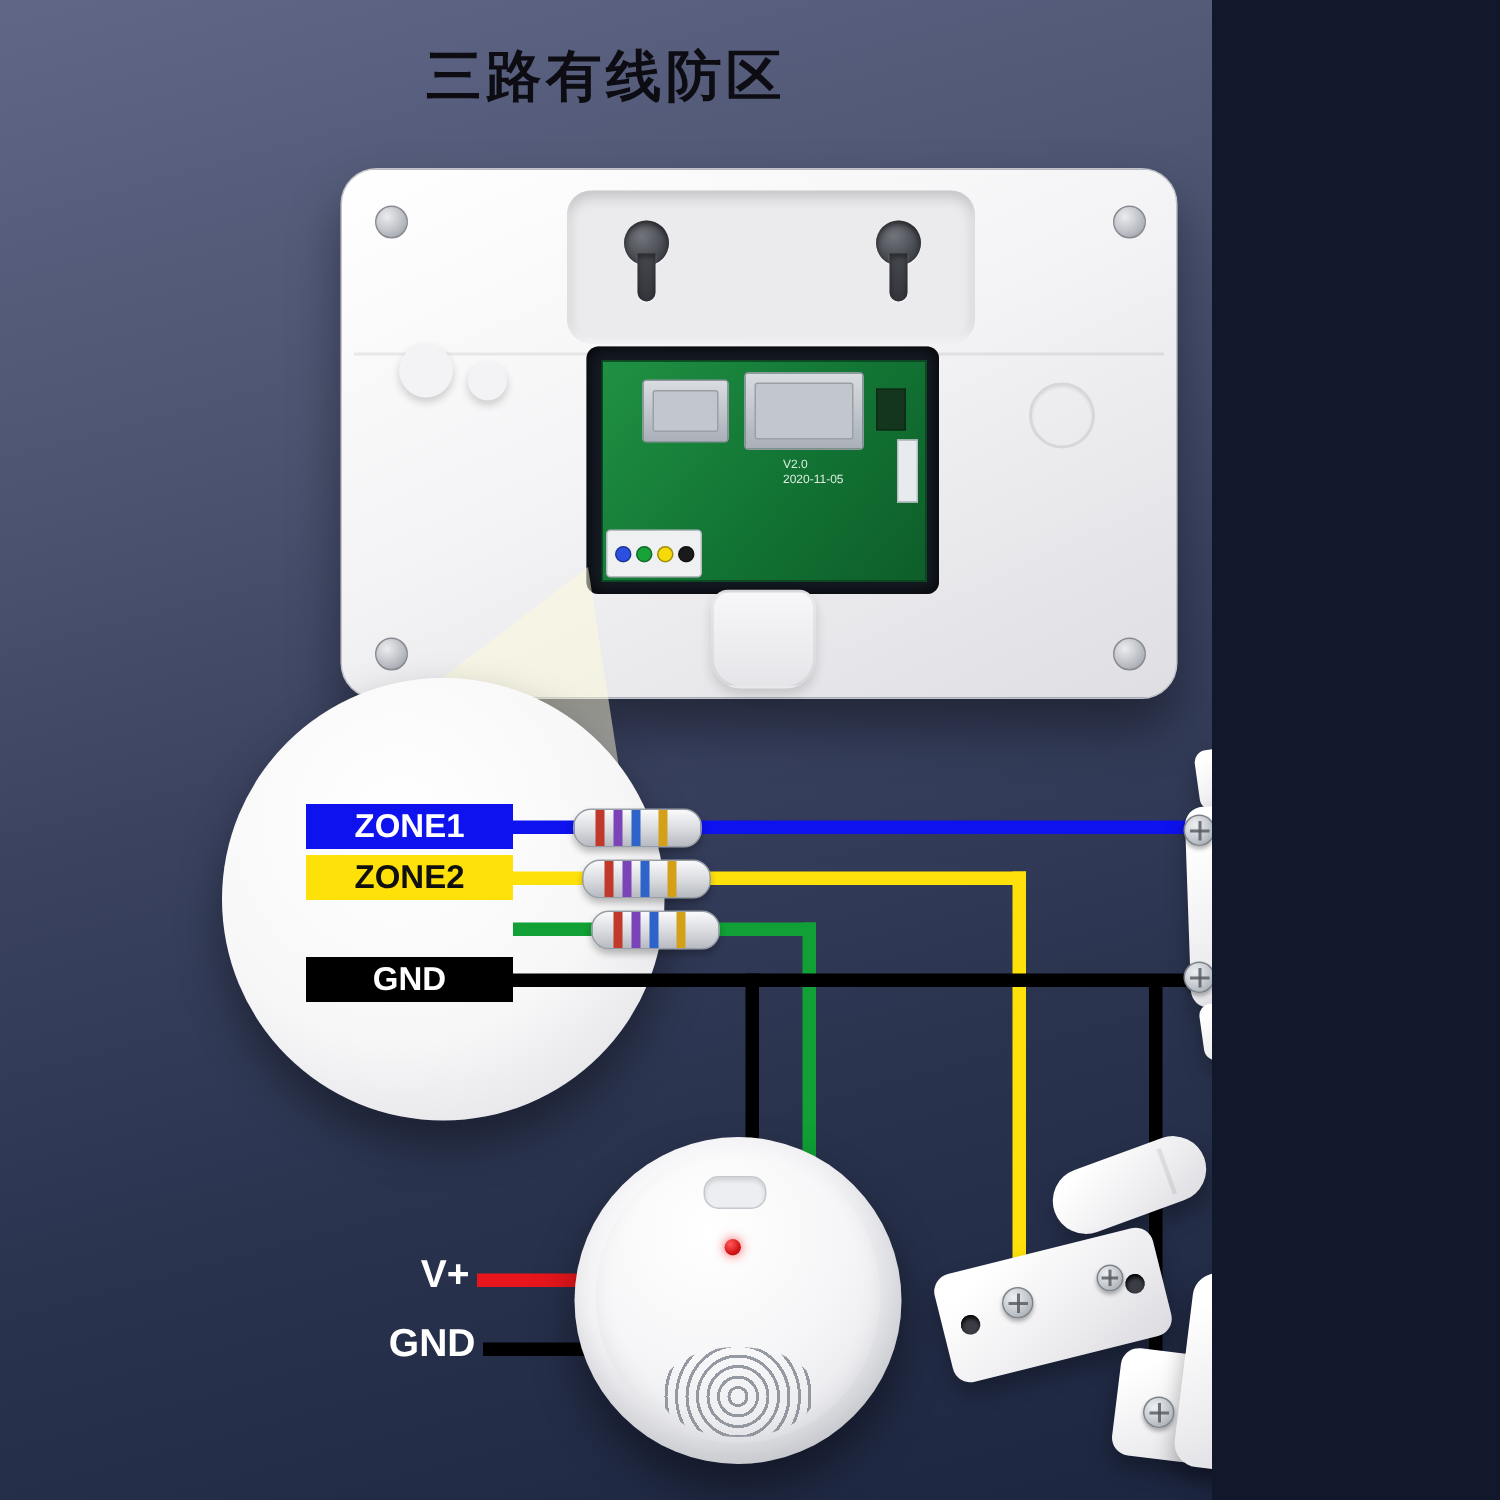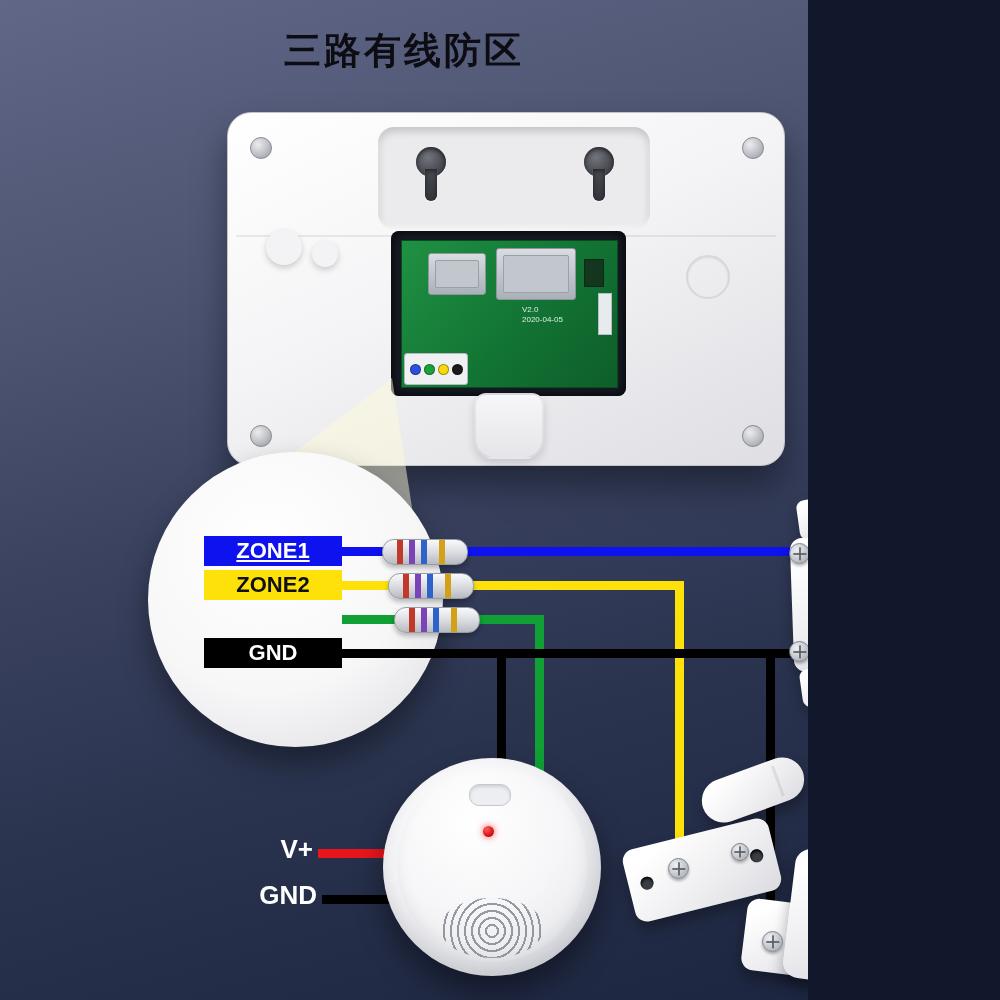--- a/index.html
+++ b/index.html
@@ -135,42 +135,42 @@
       <div class="pcb">
         <div class="sim" style="left:26px;top:12px;width:56px;height:40px;">
           <div class="inner"></div>
         </div>
         <div class="sim" style="left:94px;top:7px;width:78px;height:50px;">
           <div class="inner"></div>
         </div>
         <div class="chip" style="left:182px;top:18px;width:18px;height:26px;"></div>
         <div class="pcbtext">
           <div>V2.0</div>
-          <div>2020-04-05</div>
+          <div>2020-11-05</div>
         </div>
         <div class="pcbconn"></div>
         <div class="termblock">
           <div class="tdot" style="left:5px;background:#2b50e0;"></div>
           <div class="tdot" style="left:19px;background:#17a23a;"></div>
           <div class="tdot" style="left:33px;background:#f5d90a;"></div>
           <div class="tdot" style="left:47px;background:#1a1a1a;"></div>
         </div>
       </div>
     </div>
 
     <div class="speaker-ring"></div>
     <div class="bottomtab"></div>
   </div>
 
   <svg class="beam" width="1000" height="1000">
     <polygon points="392,378 158,556 434,650" fill="rgba(253,250,215,0.5)"></polygon>
   </svg>
   <div class="magnifier"></div>
 
-  <div class="zone-bar bar-zone1" style="top:536px;text-decoration:underline;">ZONE1</div>
+  <div class="zone-bar bar-zone1" style="top:536px;">ZONE1</div>
   <div class="zone-bar bar-zone2" style="top:570px;text-align:center;">ZONE2</div>
   <div class="zone-bar bar-gnd" style="top:638px;">GND</div>
 
   <div class="wire w-blue" style="left:342px;top:547px;width:462px;height:9px;"></div>
   <div class="wire w-yellow" style="left:342px;top:581px;width:342px;height:9px;"></div>
   <div class="wire w-yellow" style="left:675px;top:581px;width:9px;height:290px;"></div>
   <div class="wire w-green" style="left:342px;top:615px;width:202px;height:9px;"></div>
   <div class="wire w-green" style="left:535px;top:615px;width:9px;height:160px;"></div>
   <div class="wire w-black" style="left:342px;top:649px;width:462px;height:9px;"></div>
   <div class="wire w-black" style="left:497px;top:649px;width:9px;height:118px;"></div>

